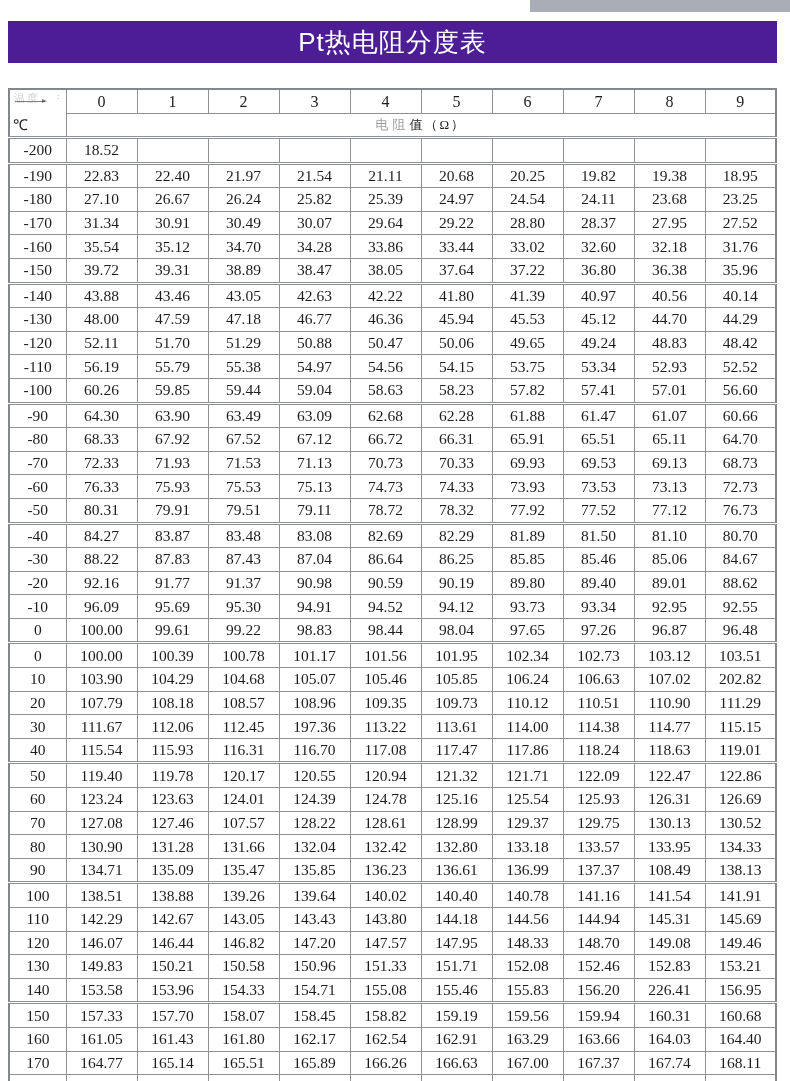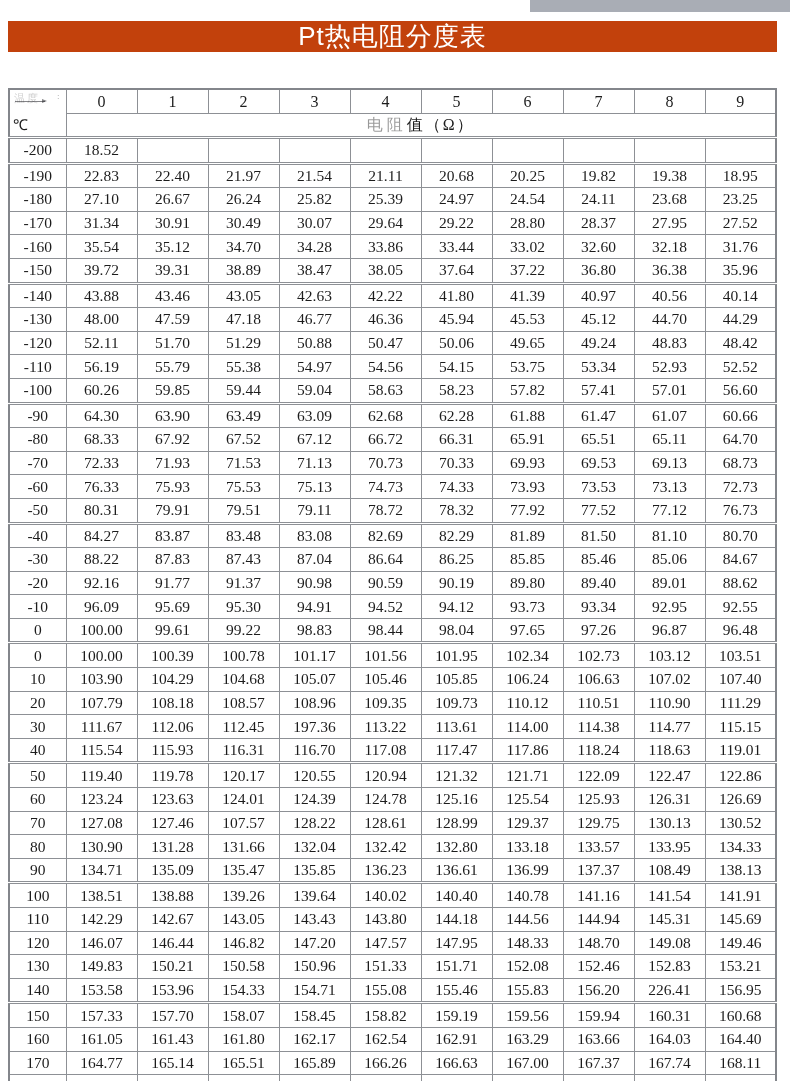--- a/index.html
+++ b/index.html
@@ -1,38 +1,38 @@
 <!DOCTYPE html>
 <html><head>
 <meta charset="utf-8">
 <style>
   html,body{margin:0;padding:0;background:#ffffff;}
   .page{position:relative;width:790px;height:1081px;background:#ffffff;overflow:hidden;
         font-family:"Liberation Serif", serif;color:#1c1c1c;}
   .top-strip{position:absolute;top:0;left:530px;width:260px;height:12px;background:#a9adb5;}
-  .title-bar{position:absolute;top:21px;left:8px;width:769px;height:31px;background:#c2410c;
+  .title-bar{position:absolute;top:21px;left:8px;width:769px;height:42px;background:#4c1d95;
              display:flex;align-items:center;justify-content:center;}
   .title-bar .title{color:#ffffff;font-family:"Liberation Sans", sans-serif;
              font-size:26px;letter-spacing:1px;font-weight:400;}
   table.rt{position:absolute;top:88px;left:8px;width:769px;border-collapse:collapse;
            table-layout:fixed;border:2px solid #83868b;}
   table.rt th, table.rt td{border:1px solid #8d9095;text-align:center;vertical-align:middle;
            font-weight:normal;padding:0;overflow:hidden;white-space:nowrap;}
   col.tempcol{width:57px;}
   tr.colhead th{height:23px;font-size:16px;}
   th.corner{position:relative;}
   .faded-temp{position:absolute;top:1px;left:4px;font-size:11px;opacity:0.22;letter-spacing:2px;}
   .strike{position:absolute;top:11px;left:5px;width:30px;height:0;
           border-top:1.5px solid rgba(50,50,55,0.6);}
   .strike::after{content:"";position:absolute;right:-2px;top:-3px;width:0;height:0;
           border-left:5px solid rgba(50,50,55,0.6);border-top:2.5px solid transparent;
           border-bottom:2.5px solid transparent;}
   .tickmark{position:absolute;top:1px;right:6px;font-size:9px;opacity:0.45;}
   .celsius{position:absolute;left:3px;bottom:2px;font-size:15px;}
-  th.value-header{height:22px;font-size:16px;letter-spacing:2px;}
+  th.value-header{height:22px;font-size:13px;letter-spacing:2px;}
   th.value-header .faded{opacity:0.45;letter-spacing:4px;}
   tbody td{height:22.6px;font-size:15.5px;}
   tbody tr.group-start td{border-top:3px double #8d9095;}
 </style>
 </head>
 <body>
 
 <div class="page">
   <div class="top-strip"></div>
 
@@ -370,21 +370,21 @@
           <td>10</td>
           <td>103.90</td>
           <td>104.29</td>
           <td>104.68</td>
           <td>105.07</td>
           <td>105.46</td>
           <td>105.85</td>
           <td>106.24</td>
           <td>106.63</td>
           <td>107.02</td>
-          <td>107.40</td>
+          <td>202.82</td>
         </tr>
         <tr>
           <td>20</td>
           <td>107.79</td>
           <td>108.18</td>
           <td>108.57</td>
           <td>108.96</td>
           <td>109.35</td>
           <td>109.73</td>
           <td>110.12</td>

